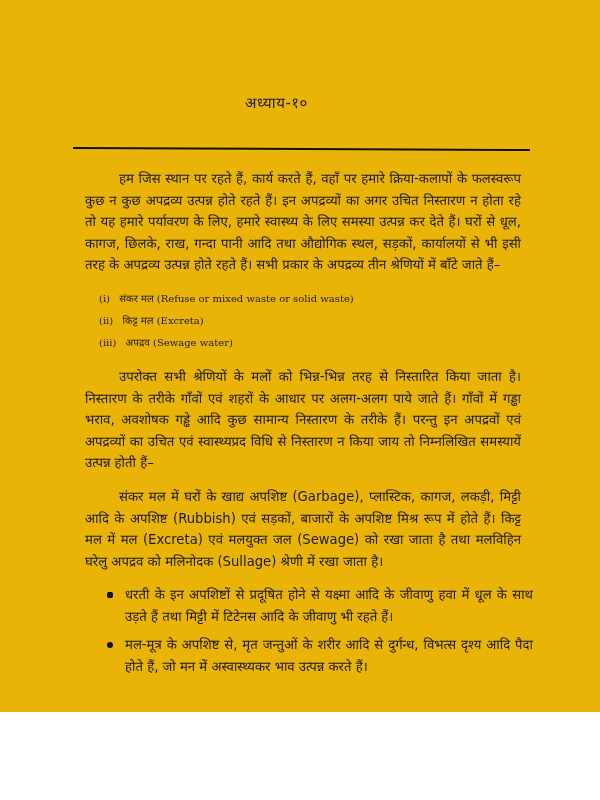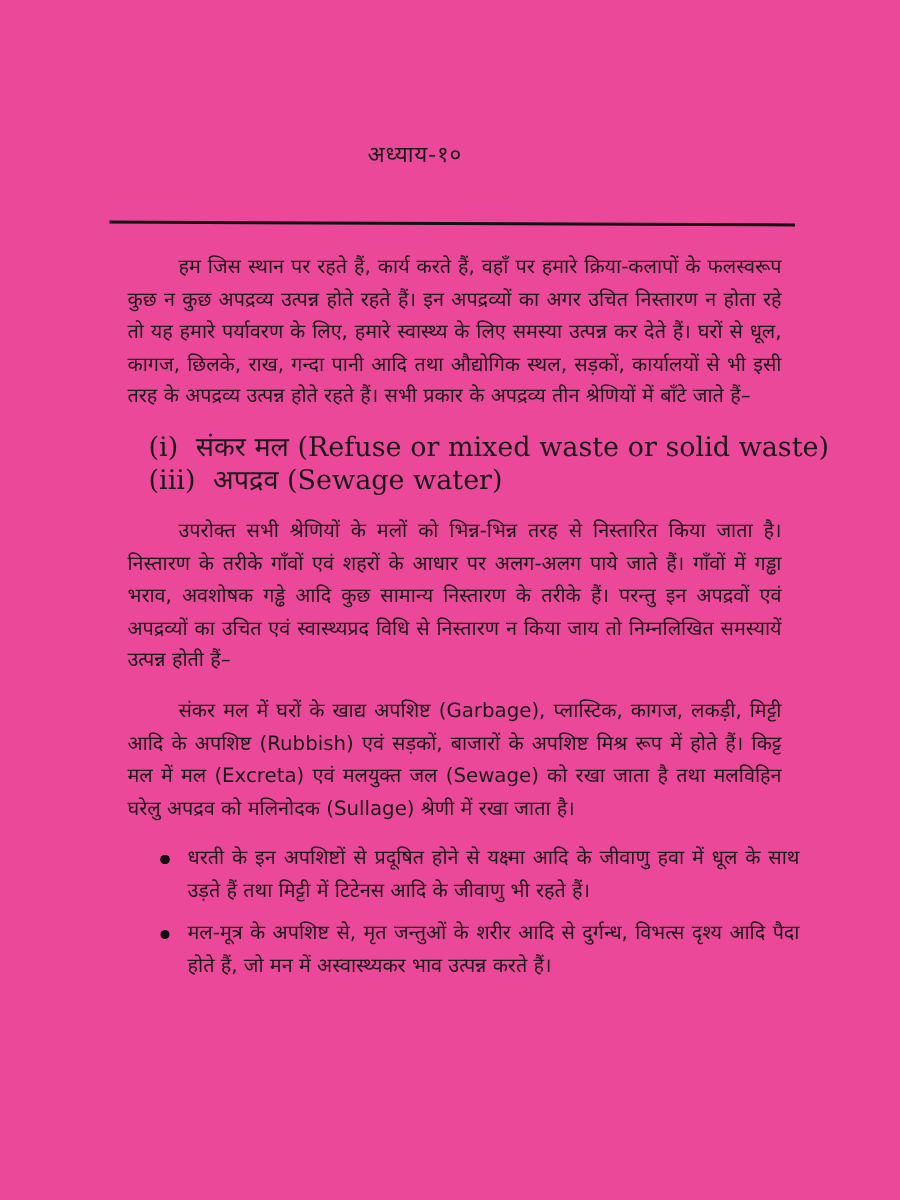--- a/index.html
+++ b/index.html
@@ -2,21 +2,21 @@
 <html><head>
 <meta charset="utf-8">
 <style>
   html, body { margin: 0; padding: 0; }
   body {
     width: 600px; height: 800px; overflow: hidden;
     background: #ffffff;
     font-family: "DejaVu Serif", "Liberation Serif", serif;
     color: #1a1a1a;
   }
-  .page { position: relative; width: 600px; height: 800px; background: #ec4899; }
+  .page { position: relative; width: 600px; height: 712px; background: #eab308; }
 
   .chapter-label {
     position: absolute; left: 245px; top: 92px;
     font-size: 15px; letter-spacing: 0.5px;
     font-family: "DejaVu Sans", sans-serif;
   }
   .chapter-title {
     position: absolute; left: 240px; top: 112px;
     font-size: 25px; font-weight: bold; letter-spacing: 1px;
     font-family: "DejaVu Sans", sans-serif;
@@ -31,21 +31,21 @@
   .body {
     position: absolute; left: 73px; top: 156px; width: 460px;
     font-family: "DejaVu Sans", sans-serif;
     font-size: 13.2px; line-height: 21.6px;
     text-align: justify;
   }
   .para { margin: 12px; text-indent: 34px; }
   .para + .para { margin-top: 4px; }
 
   .list { list-style: none; margin: 4px 0 4px 0; padding: 0 0 0 26px; }
-  .list li { line-height: 22px; font-size: 18px; white-space: nowrap; }
+  .list li { line-height: 22px; font-size: 10px; white-space: nowrap; }
   .list .num { display: inline-block; margin-right: 6px; font-family: "DejaVu Serif", serif; }
   .en { font-family: "DejaVu Serif", "Liberation Serif", serif; }
 
   .bullets { list-style: none; margin: 6px 0 0 0; padding: 0 0 0 34px; }
   .bullets li {
     position: relative; padding-left: 18px; margin-bottom: 6px;
     line-height: 22px; text-align: justify;
   }
   .bullets li .dot {
     position: absolute; left: 0; top: 8px;
@@ -60,20 +60,25 @@
   <div class="title-rule"></div>
 
   <div class="body">
     <p class="para">हम जिस स्थान पर रहते हैं, कार्य करते हैं, वहाँ पर हमारे क्रिया-कलापों के फलस्वरूप कुछ न कुछ अपद्रव्य उत्पन्न होते रहते हैं। इन अपद्रव्यों का अगर उचित निस्तारण न होता रहे तो यह हमारे पर्यावरण के लिए, हमारे स्वास्थ्य के लिए समस्या उत्पन्न कर देते हैं। घरों से धूल, कागज, छिलके, राख, गन्दा पानी आदि तथा औद्योगिक स्थल, सड़कों, कार्यालयों से भी इसी तरह के अपद्रव्य उत्पन्न होते रहते हैं। सभी प्रकार के अपद्रव्य तीन श्रेणियों में बाँटे जाते हैं–</p>
 
     <ul class="list">
       <li>
         <span class="num">(i)</span>
         <span>संकर मल</span>
         <span class="en">(Refuse or mixed waste or solid waste)</span>
+      </li>
+      <li>
+        <span class="num">(ii)</span>
+        <span>किट्ट मल</span>
+        <span class="en">(Excreta)</span>
       </li>
       <li>
         <span class="num">(iii)</span>
         <span>अपद्रव</span>
         <span class="en">(Sewage water)</span>
       </li>
     </ul>
 
     <p class="para">उपरोक्त सभी श्रेणियों के मलों को भिन्न-भिन्न तरह से निस्तारित किया जाता है। निस्तारण के तरीके गाँवों एवं शहरों के आधार पर अलग-अलग पाये जाते हैं। गाँवों में गड्ढा भराव, अवशोषक गड्ढे आदि कुछ सामान्य निस्तारण के तरीके हैं। परन्तु इन अपद्रवों एवं अपद्रव्यों का उचित एवं स्वास्थ्यप्रद विधि से निस्तारण न किया जाय तो निम्नलिखित समस्यायें उत्पन्न होती हैं–</p>
     <p class="para">संकर मल में घरों के खाद्य अपशिष्ट (Garbage), प्लास्टिक, कागज, लकड़ी, मिट्टी आदि के अपशिष्ट (Rubbish) एवं सड़कों, बाजारों के अपशिष्ट मिश्र रूप में होते हैं। किट्ट मल में मल (Excreta) एवं मलयुक्त जल (Sewage) को रखा जाता है तथा मलविहिन घरेलु अपद्रव को मलिनोदक (Sullage) श्रेणी में रखा जाता है।</p>

